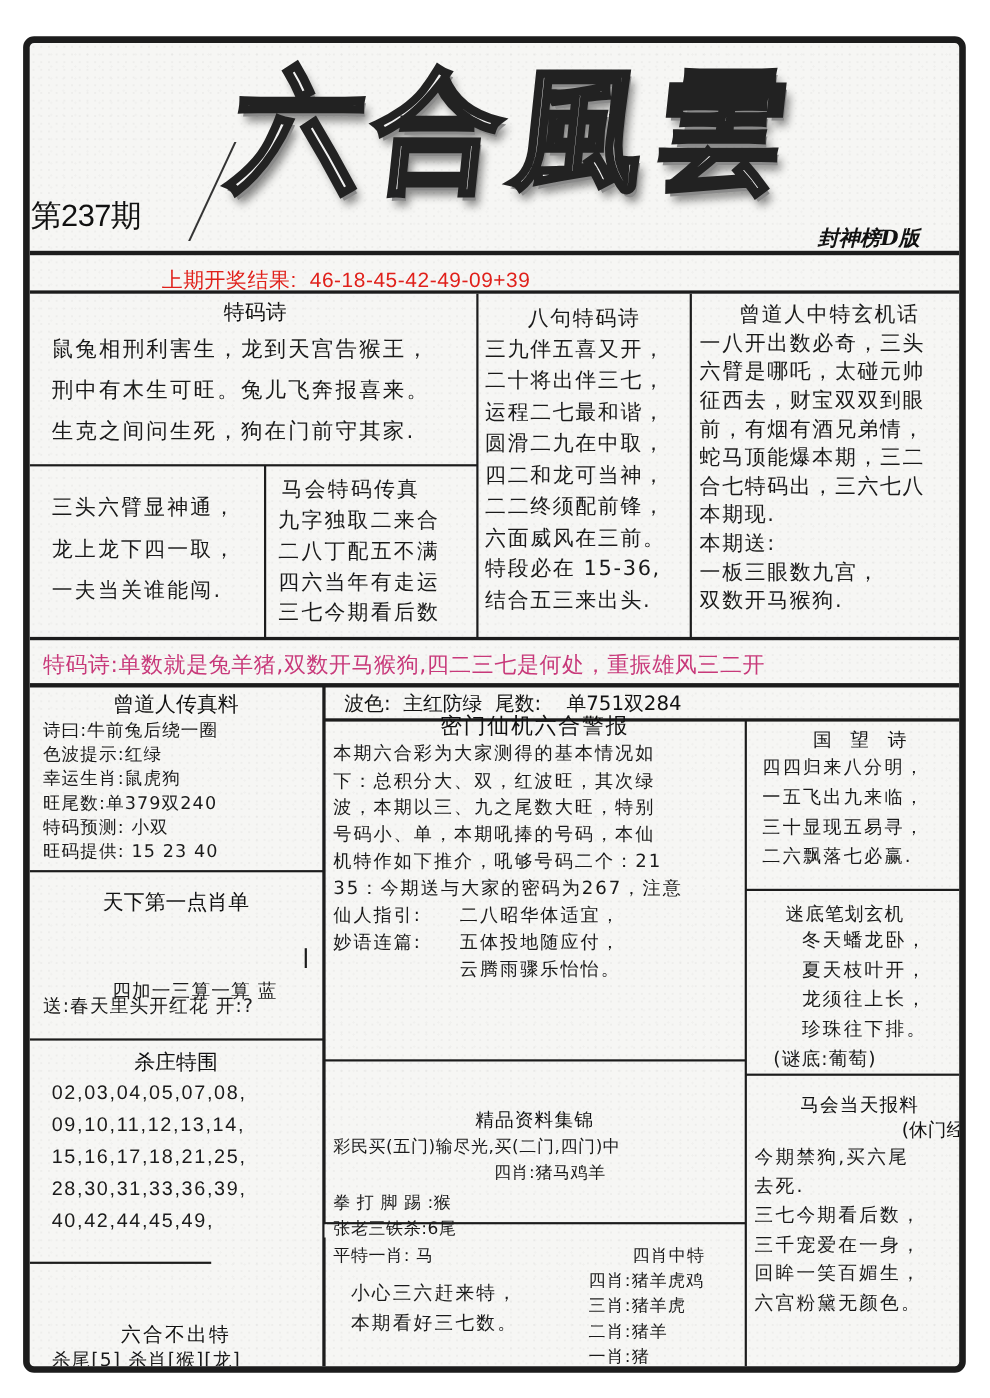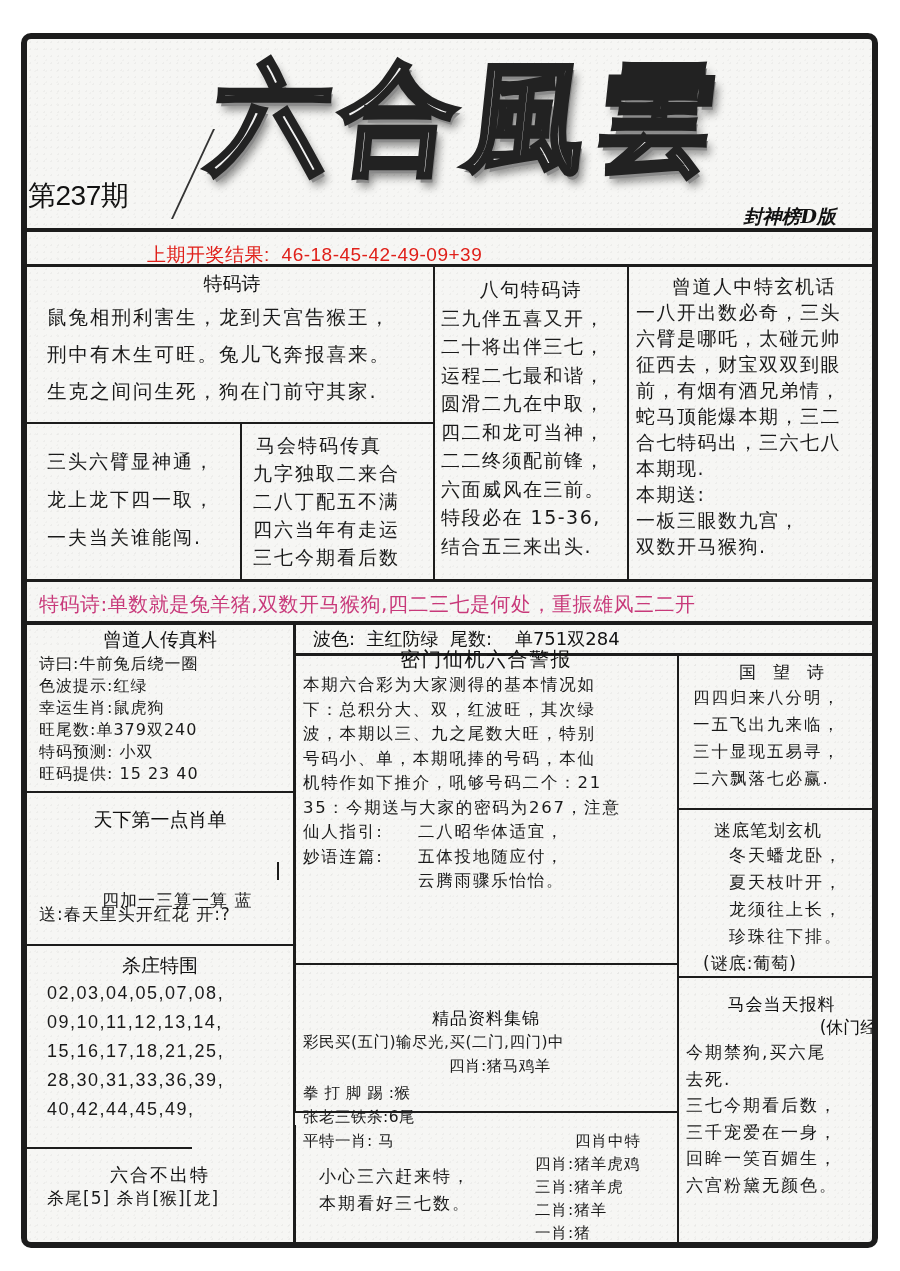--- a/index.html
+++ b/index.html
@@ -170,21 +170,21 @@
       <div>02,03,04,05,07,08,</div>
       <div>09,10,11,12,13,14,</div>
       <div>15,16,17,18,21,25,</div>
       <div>28,30,31,33,36,39,</div>
       <div>40,42,44,45,49,</div>
     </div>
   </div>
   <div class="hline" style="left:0;top:1108px;width:165px;height:2px;"></div>
 
   <div class="abs" style="left:0;top:1124px;width:266px;">
-    <div class="title" style="font-size:18px;letter-spacing:2px;">六合不出特</div>
+    <div class="title" style="font-size:18px;letter-spacing:2px;margin-top:38px;">六合不出特</div>
     <div class="txt" style="padding-left:20px;font-size:17px;letter-spacing:1px;">杀尾[5]  杀肖[猴][龙]</div>
   </div>
 
   <div class="abs" style="left:286px;top:588px;font-size:18px;white-space:pre;color:#111;">波色:  主红防绿  尾数:    单751双284</div>
 
   <div class="abs" style="left:268px;top:590px;width:382px;margin-top:17px;">
     <div class="title" style="font-size:20px;letter-spacing:1.5px;">密门仙机六合警报</div>
     <div class="txt sm" style="padding-left:8px;line-height:24.5px;font-size:16.5px;letter-spacing:1.8px;">
       <div>本期六合彩为大家测得的基本情况如</div>
       <div>下：总积分大、双，红波旺，其次绿</div>

